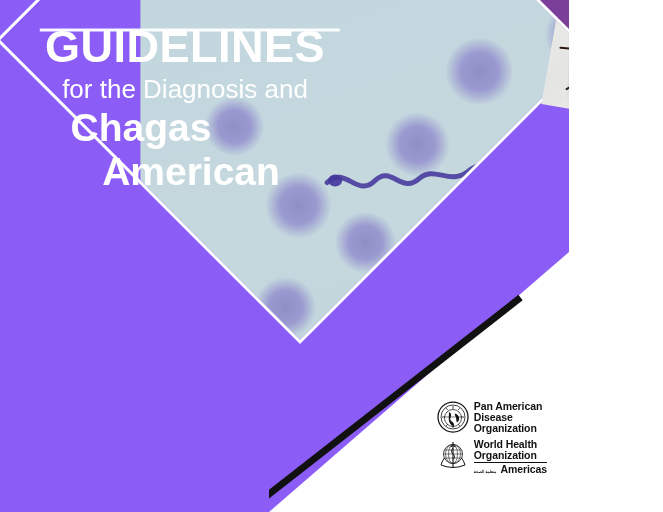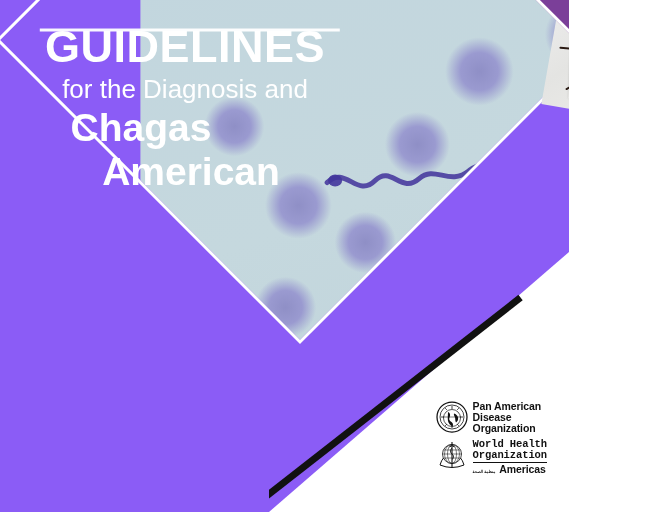--- a/index.html
+++ b/index.html
@@ -251,21 +251,20 @@
   .logo-text {
     font-size: 10.5px;
     font-weight: bold;
     line-height: 11px;
     color: #111111;
     letter-spacing: -0.1px;
   }
   .who-underline {
     border-bottom: 1.5px solid #111;
     padding-bottom: 1px;
-    font-family: Liberation Mono, monospace;
   }
   .who-region-row {
     display: flex;
     align-items: baseline;
     margin-top: 1px;
   }
   .who-region-script {
     font-size: 4px;
     color: #111;
     letter-spacing: .2px;

